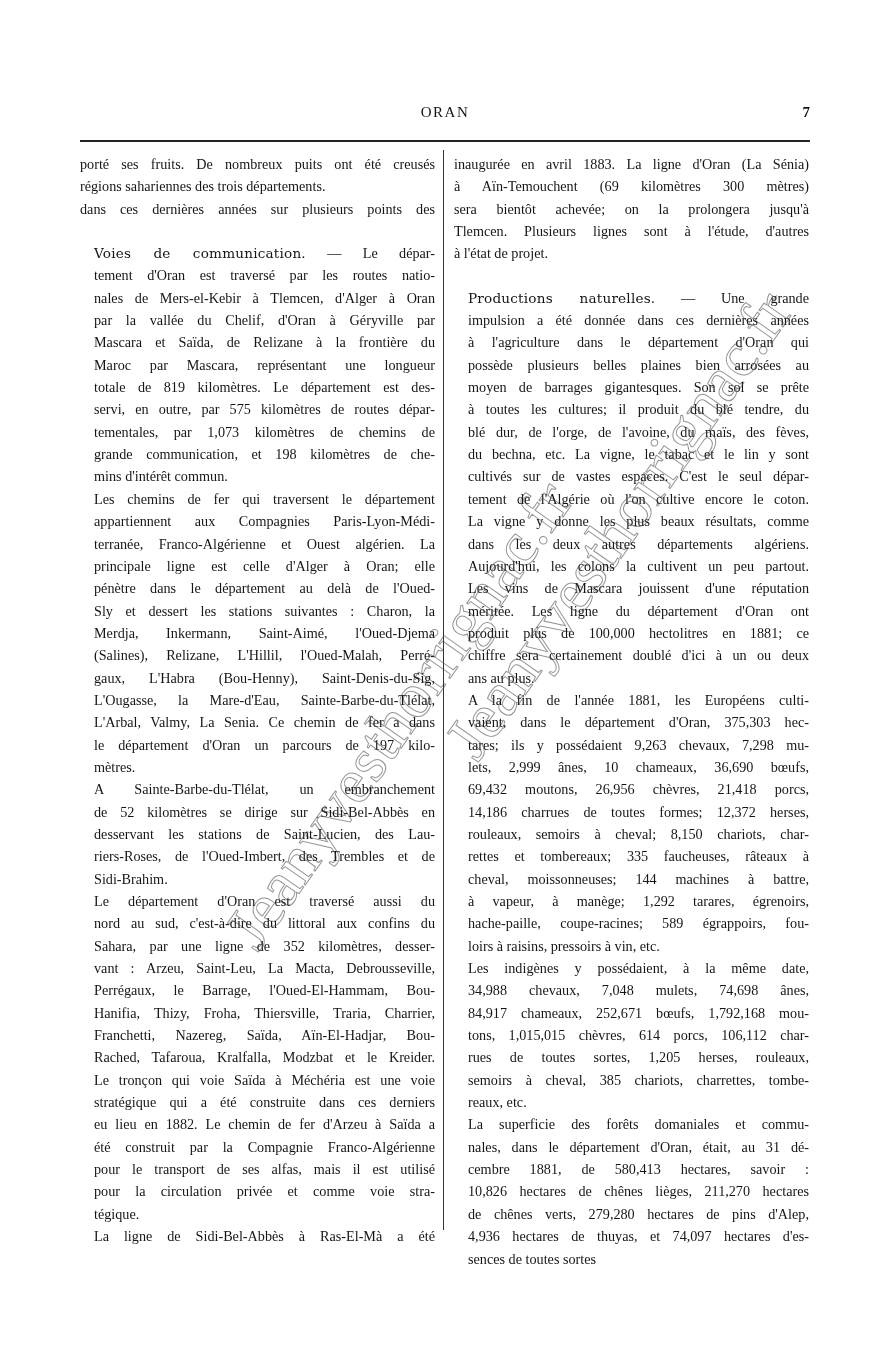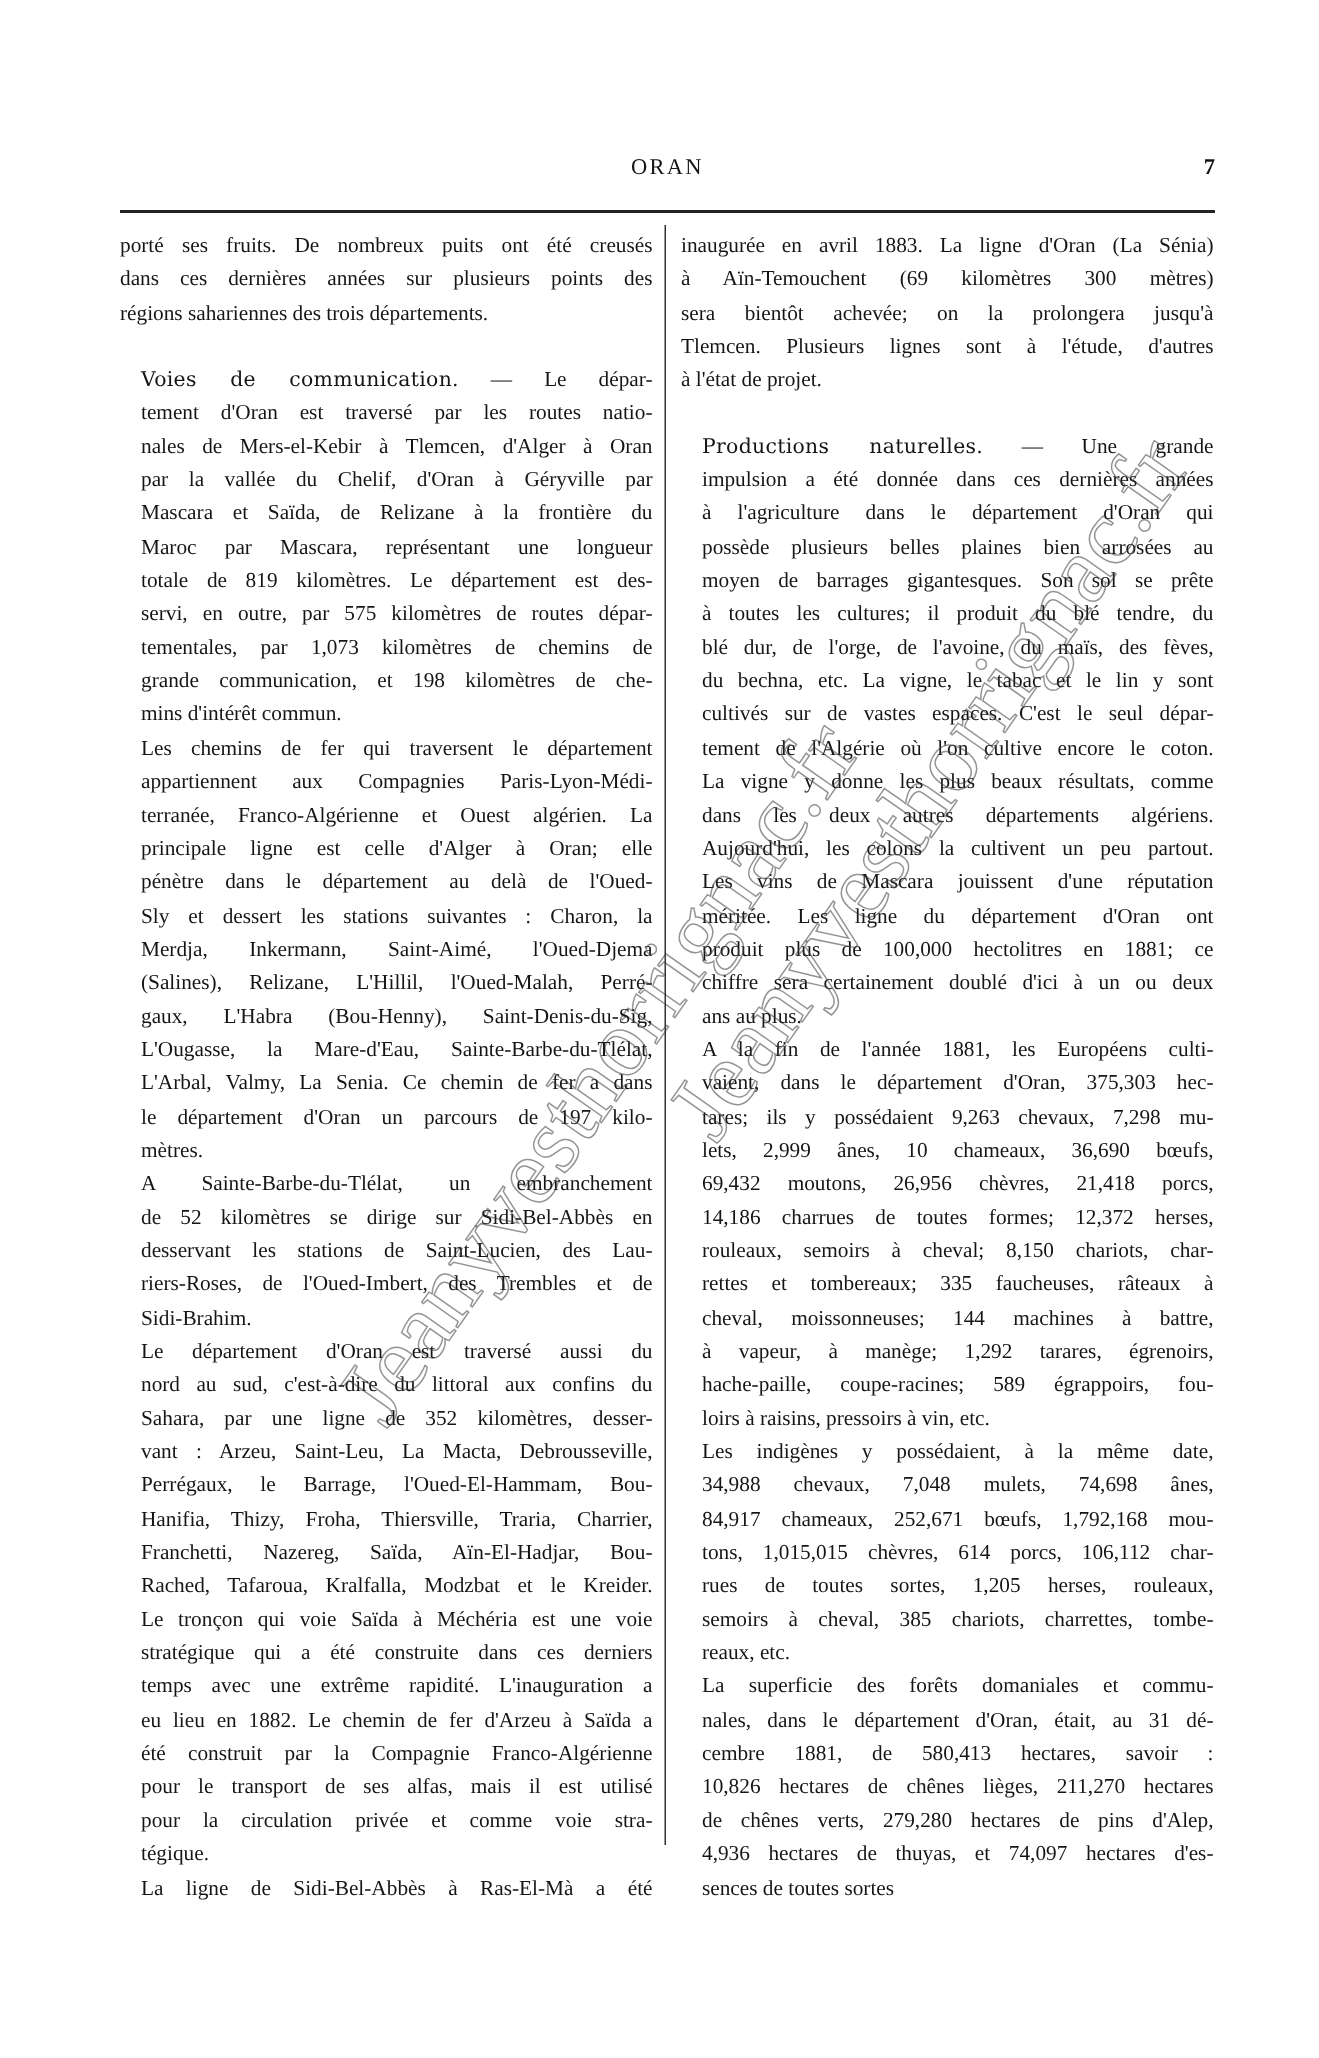--- a/index.html
+++ b/index.html
@@ -37,22 +37,22 @@
 <div class="header">
   <span class="running-title">ORAN</span>
   <span class="page-number">7</span>
 </div>
 <div class="rule"></div>
 <div class="gutter"></div>
 
 <div class="col col-left">
   <p class="noindent">
     <span class="line">porté ses fruits. De nombreux puits ont été creusés</span>
+    <span class="line last">régions sahariennes des trois départements.</span>
     <span class="line">dans ces dernières années sur plusieurs points des</span>
-    <span class="line last">régions sahariennes des trois départements.</span>
   </p>
 
   <p class="gap">
     <span class="line"><span class="section-heading">Voies de communication.</span><span> — Le dépar-</span></span>
     <span class="line">tement d'Oran est traversé par les routes natio-</span>
     <span class="line">nales de Mers-el-Kebir à Tlemcen, d'Alger à Oran</span>
     <span class="line">par la vallée du Chelif, d'Oran à Géryville par</span>
     <span class="line">Mascara et Saïda, de Relizane à la frontière du</span>
     <span class="line">Maroc par Mascara, représentant une longueur</span>
     <span class="line">totale de 819 kilomètres. Le département est des-</span>
@@ -90,21 +90,20 @@
     <span class="line">Le département d'Oran est traversé aussi du</span>
     <span class="line">nord au sud, c'est-à-dire du littoral aux confins du</span>
     <span class="line">Sahara, par une ligne de 352 kilomètres, desser-</span>
     <span class="line">vant : Arzeu, Saint-Leu, La Macta, Debrousseville,</span>
     <span class="line">Perrégaux, le Barrage, l'Oued-El-Hammam, Bou-</span>
     <span class="line">Hanifia, Thizy, Froha, Thiersville, Traria, Charrier,</span>
     <span class="line">Franchetti, Nazereg, Saïda, Aïn-El-Hadjar, Bou-</span>
     <span class="line">Rached, Tafaroua, Kralfalla, Modzbat et le Kreider.</span>
     <span class="line">Le tronçon qui voie Saïda à Méchéria est une voie</span>
     <span class="line">stratégique qui a été construite dans ces derniers</span>
-    <span class="line">temps avec une extrême rapidité. L'inauguration a</span>
     <span class="line">eu lieu en 1882. Le chemin de fer d'Arzeu à Saïda a</span>
     <span class="line">été construit par la Compagnie Franco-Algérienne</span>
     <span class="line">pour le transport de ses alfas, mais il est utilisé</span>
     <span class="line">pour la circulation privée et comme voie stra-</span>
     <span class="line last">tégique.</span>
   </p>
 
   <p>
     <span class="line">La ligne de Sidi-Bel-Abbès à Ras-El-Mà a été</span>
   </p>

